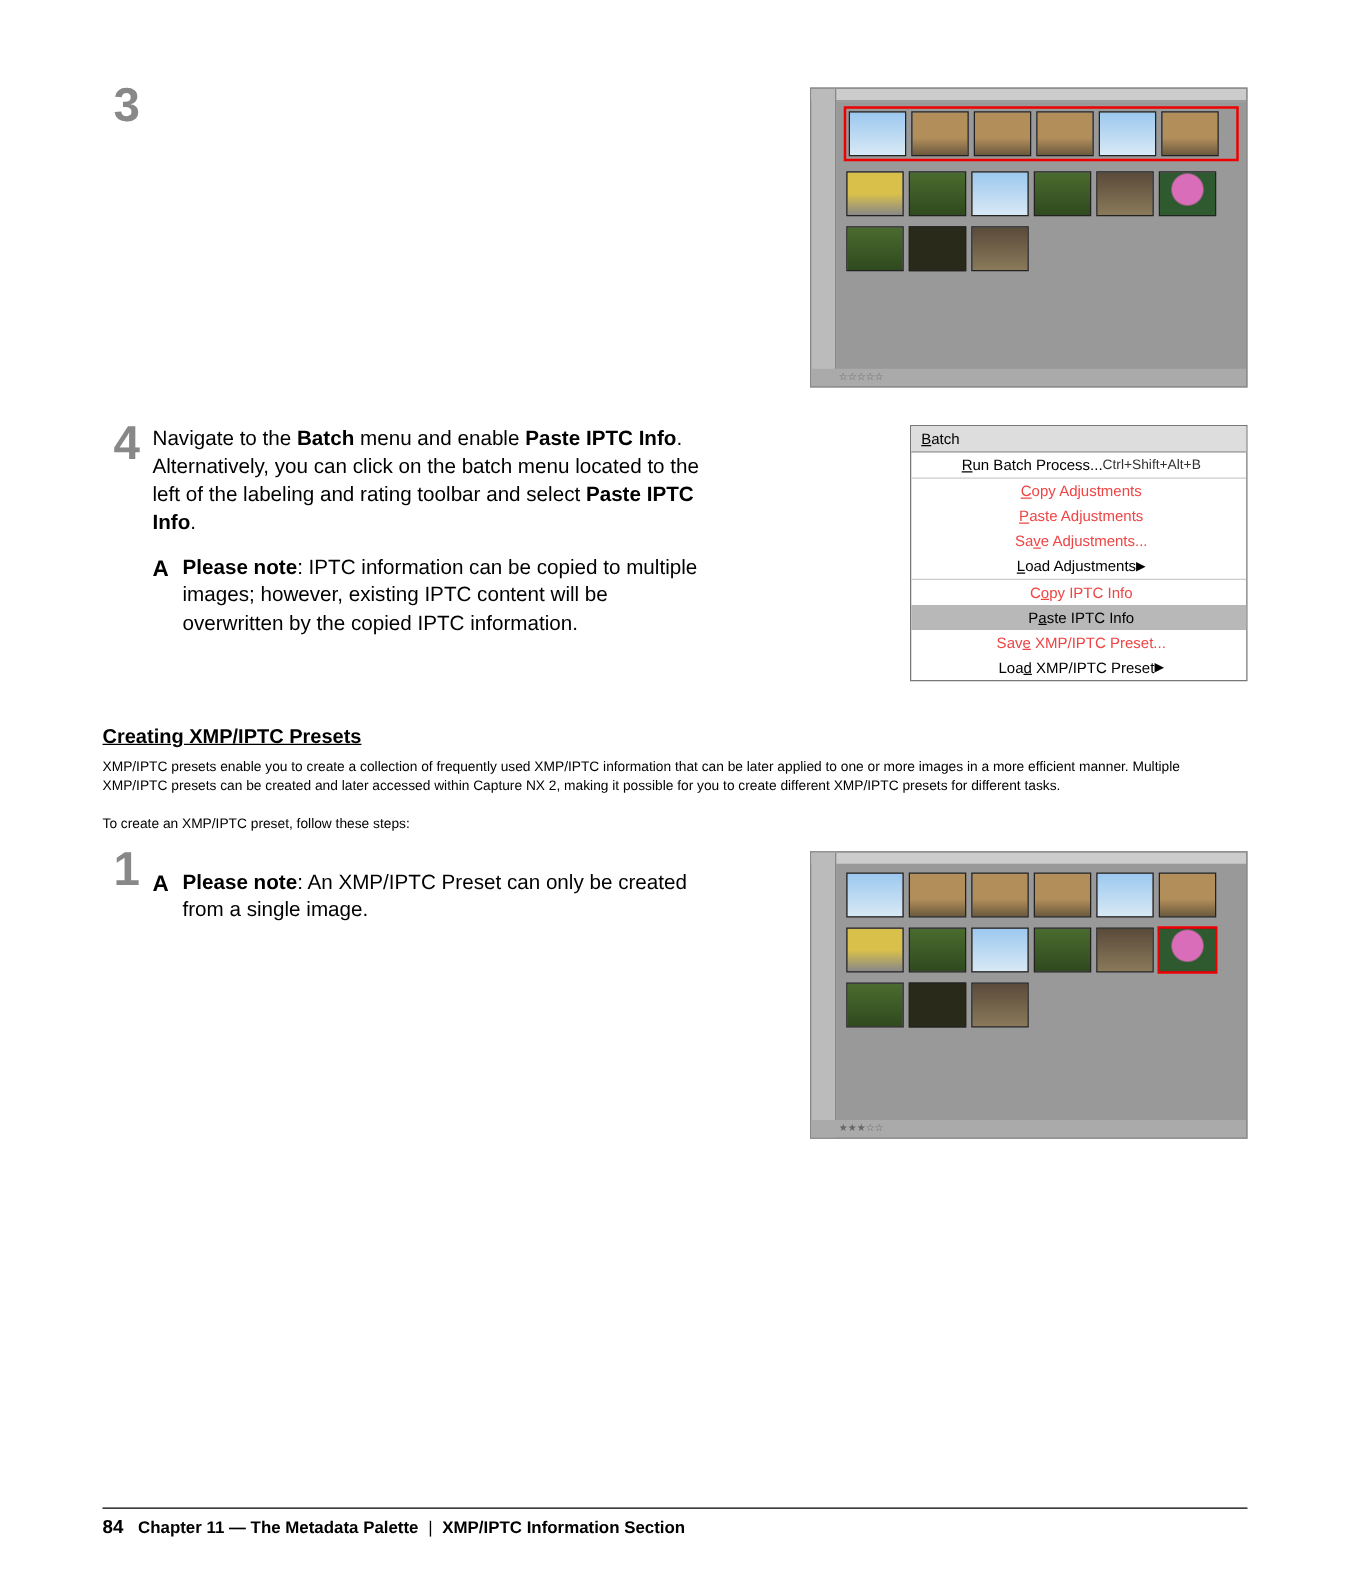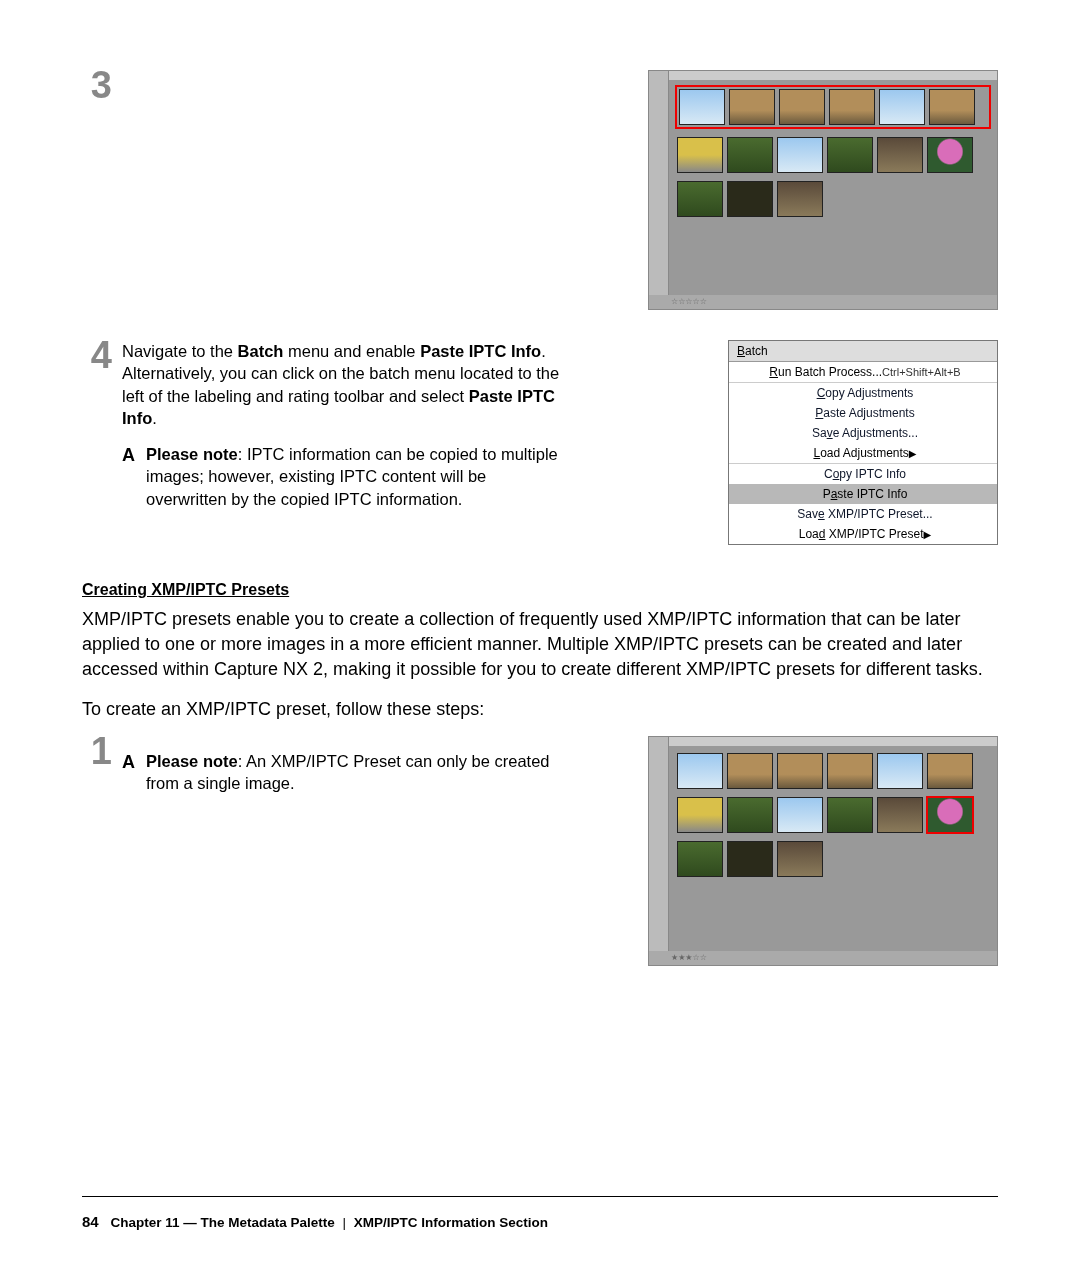--- a/index.html
+++ b/index.html
@@ -115,48 +115,48 @@
     background: #ddd;
     padding: 3px 8px;
     border-bottom: 1px solid #999;
   }
   .menu-item {
     padding: 3px 10px 3px 14px;
     display: flex;
     justify-content: center;
     align-items: center;
   }
-  .menu-item.disabled { color: #0f172a; }
+  .menu-item.disabled { color: #ef4444; }
   .menu-item.highlight { background: #b8b8b8; }
   .menu-sep { border-top: 1px solid #ccc; margin: 0; }
   .shortcut { color: #333; font-size: 11px; }
   .arrow { font-size: 10px; }
   h2.section {
     font-size: 16px;
     font-weight: 700;
     text-decoration: underline;
     margin-top: 36px;
     margin-bottom: 8px;
   }
   .para {
-    font-size: 18px;
+    font-size: 11px;
     line-height: 1.4;
     margin-bottom: 14px;
   }
   .footer {
     position: absolute;
     bottom: 40px;
     left: 82px;
     right: 82px;
     font-size: 13.5px;
     border-top: none;
   }
   .footer-line {
     border-top: 1px solid #000;
-    padding-top: 16px;
+    padding-top: 6px;
   }
   .page-num { font-weight: 700; font-size: 15px; margin-right: 8px; }
   .divider { margin: 0 4px; font-weight: 400; }
   .u { text-decoration: underline; }
   .top-bar-sc {
     height: 10px;
     background: #ccc;
     border-bottom: 1px solid #999;
   }
 </style>

